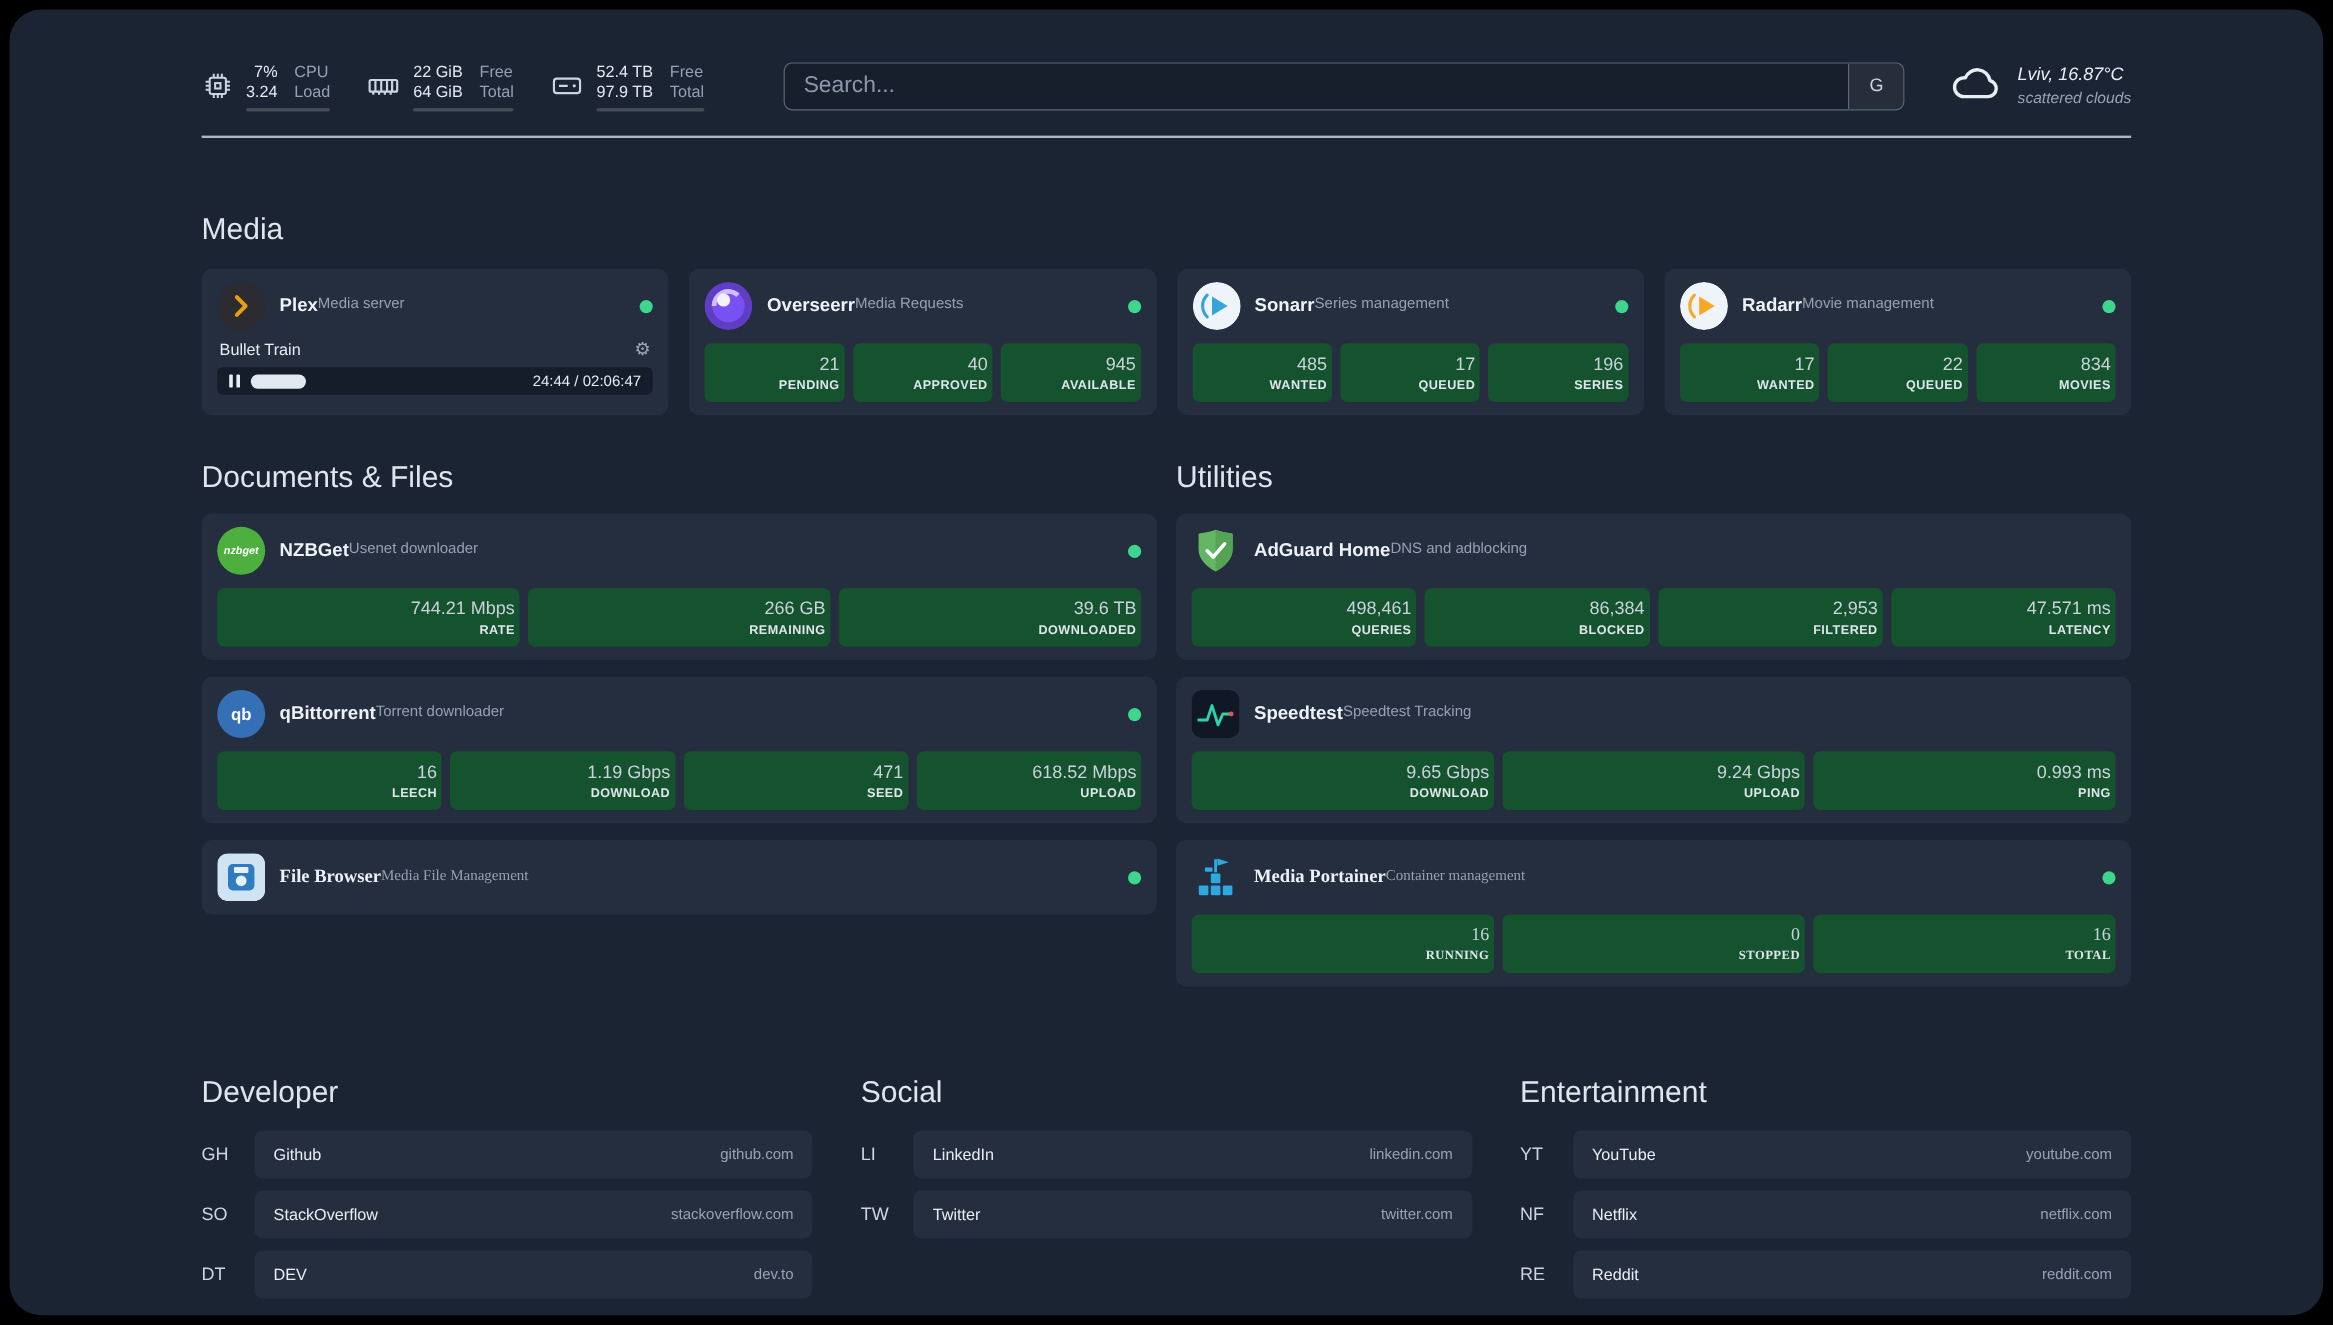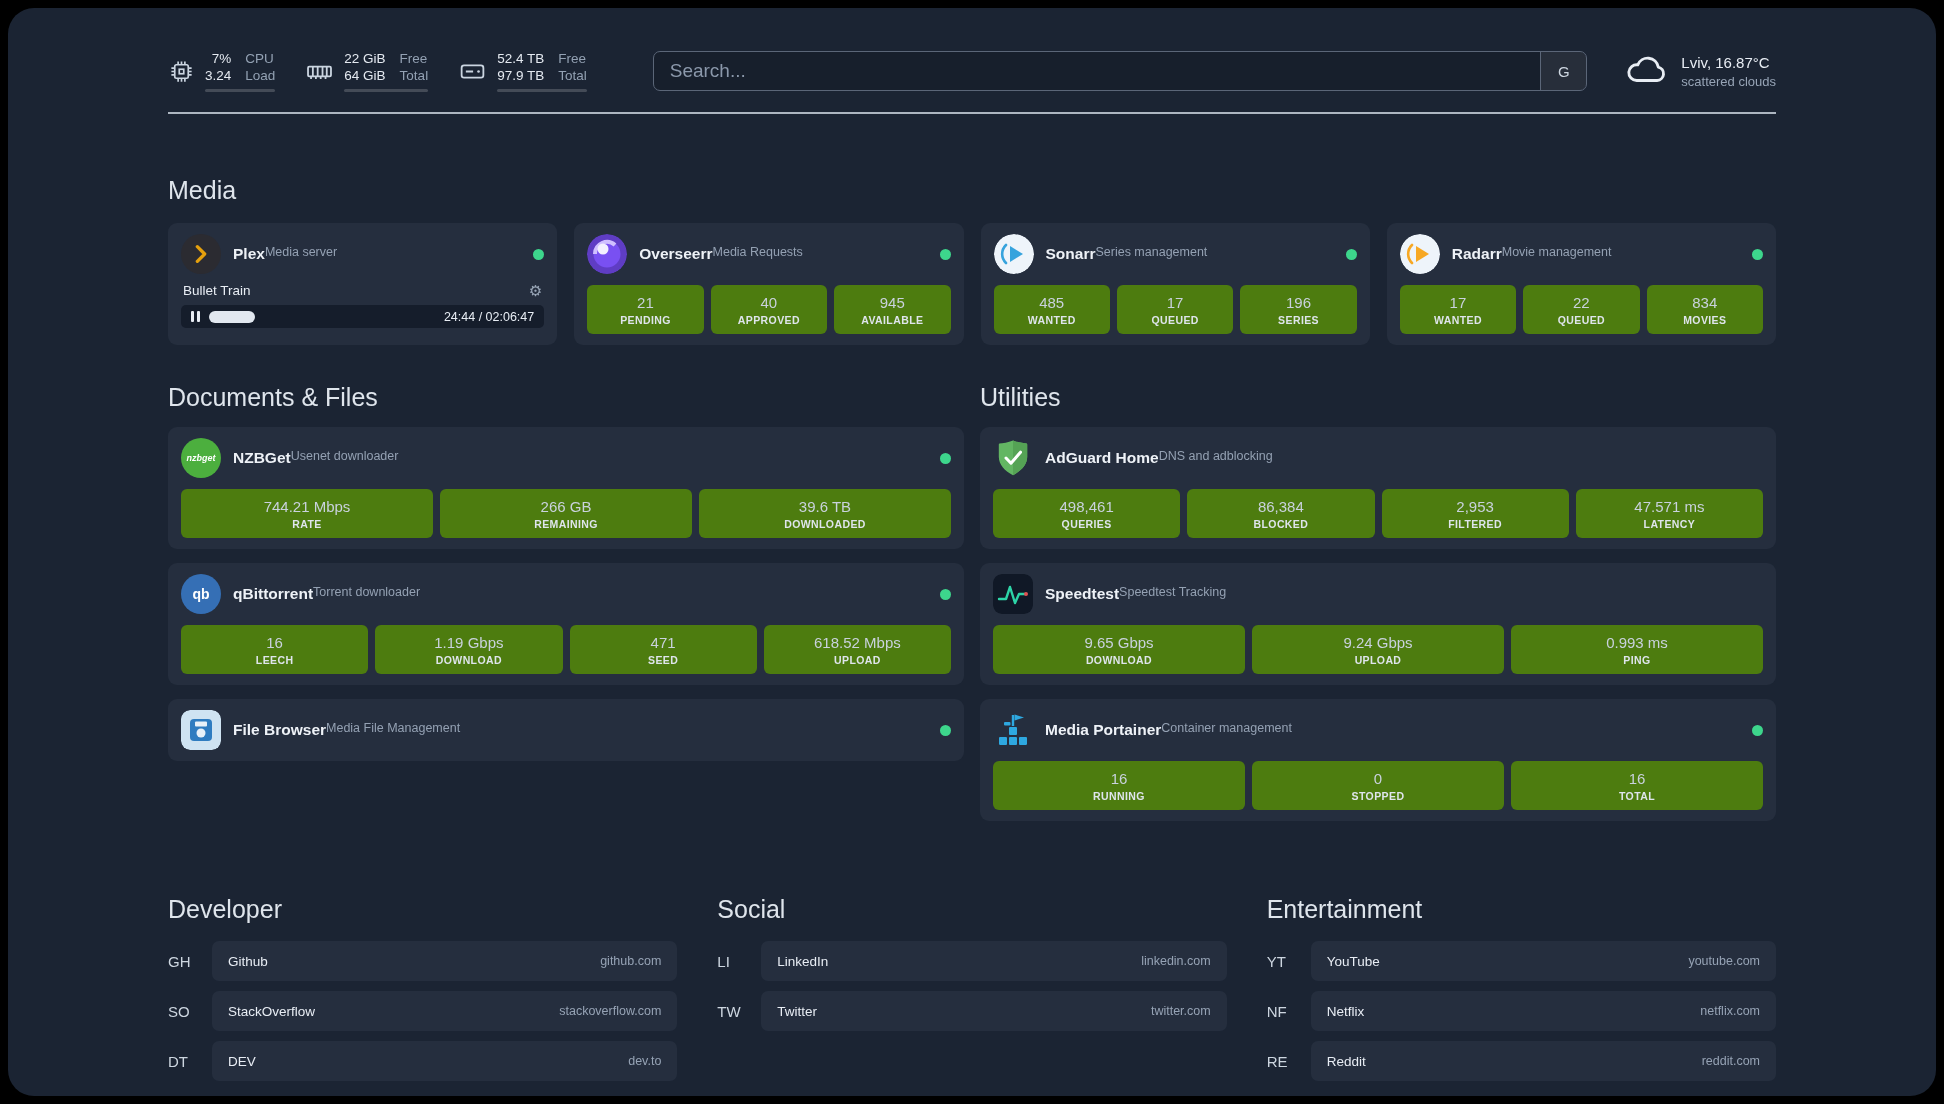--- a/index.html
+++ b/index.html
@@ -29,21 +29,21 @@
   .search-input {
     flex: 1; background: transparent; border: 0; outline: none;
     color: #e5eaf1; font-size: 19px; padding: 0 16px; font-family: "Liberation Sans", sans-serif;
   }
   .search-input::placeholder { color: #8b98ab; }
   .search-btn {
     width: 46px; display: flex; align-items: center; justify-content: center;
     border-left: 1px solid #5b6678; background: rgba(255,255,255,.07);
     color: #cdd6e0; font-size: 15px; cursor: pointer;
   }
-  .weather { display: flex; align-items: center; gap: 12px; }
+  .weather { display: flex; align-items: center; gap: 12px; font-style: italic; }
   .weather-text { display: flex; flex-direction: column; }
   .w-loc { font-size: 15px; color: #e8edf4; line-height: 20px; }
   .w-cond { font-size: 13px; color: #97a4b6; line-height: 17px; }
 
   .divider { margin-top: 16px; border-bottom: 2px solid #c7d0da; opacity: .85; }
 
   
   .section-title { font-size: 25px; font-weight: 500; color: #dfe5ec; }
   .media-title { margin-top: 62px; }
   .media-grid { margin-top: 18px; display: grid; grid-template-columns: repeat(4, 1fr); gap: 17px; align-items: stretch; }
@@ -60,21 +60,21 @@
   .plex-bg { background: #2b2b31; }
   .nzb-bg { background: #4caf3e; color: #fff; font-size: 9px; font-weight: 700; font-style: italic; }
   .qb-bg { background: #356fb5; color: #fff; font-size: 14px; font-weight: 700; text-align: right; }
   .svc-names { display: flex; flex-direction: row; }
   .svc-name { font-size: 15.5px; font-weight: 700; color: #eef2f7; line-height: 20px; }
   .svc-sub { font-size: 12.5px; color: #94a1b3; line-height: 17px; }
   .dot { width: 11px; height: 11px; border-radius: 50%; background: #3dd68c; margin-left: auto; flex: none; }
 
   .stats { display: flex; gap: 7px; margin-top: 11px; }
   .stat {
-    flex: 1; background: #4d7c0f; border-radius: 6px; text-align: center; padding: 8px 4px 7px;
+    flex: 1; background: #14532d; border-radius: 6px; text-align: right; padding: 8px 4px 7px;
   }
   .stat-value { font-size: 15px; color: #c9d2dd; line-height: 19px; }
   .stat-label { font-size: 10.5px; font-weight: 700; color: #dfe5ec; letter-spacing: .4px; line-height: 14px; margin-top: 1px; }
 
   
   .mw-top { display: flex; justify-content: space-between; align-items: center; margin: 9px 2px 7px; }
   .mw-title { font-size: 13.5px; color: #e8edf4; }
   .gear { color: #9aa7b8; font-size: 15px; line-height: 1; cursor: pointer; }
   .mw-bar {
     display: flex; align-items: center; gap: 9px; background: #151d2b;
@@ -82,21 +82,21 @@
   }
   .pause { display: inline-flex; gap: 3px; cursor: pointer; }
   .pause i { width: 3px; height: 11px; background: #e8edf4; display: inline-block; border-radius: 1px; }
   .mw-fill { width: 46px; height: 12px; background: #e2e8f0; border-radius: 6px; }
   .mw-time { margin-left: auto; font-size: 12.5px; color: #e8edf4; }
 
   
   .mid-grid { display: grid; grid-template-columns: 1fr 1fr; gap: 16px; align-items: start; margin-top: 38px; }
   .col-title { margin-bottom: 15px; }
   .mid-grid .card { margin-bottom: 14px; }
-  .mid-grid .card:last-child { margin-bottom: 0; }
+  .mid-grid .card:last-child { margin-bottom: 0; font-family: Liberation Serif, serif; }
 
   
   .bm-grid { display: grid; grid-template-columns: repeat(3, 1fr); gap: 40px; margin-top: 74px; }
   .bm-title { margin-bottom: 17px; }
   .bm-row { display: flex; align-items: center; margin-bottom: 10px; justify-content: flex-end; }
   .bm-abbr { width: 44px; flex: none; font-size: 15px; color: #cdd6e0; }
   .bm-pill {
     flex: 1; height: 40px; background: #252e3e; border-radius: 7px;
     display: flex; align-items: center; justify-content: space-between;
     padding: 0 16px; cursor: pointer;

